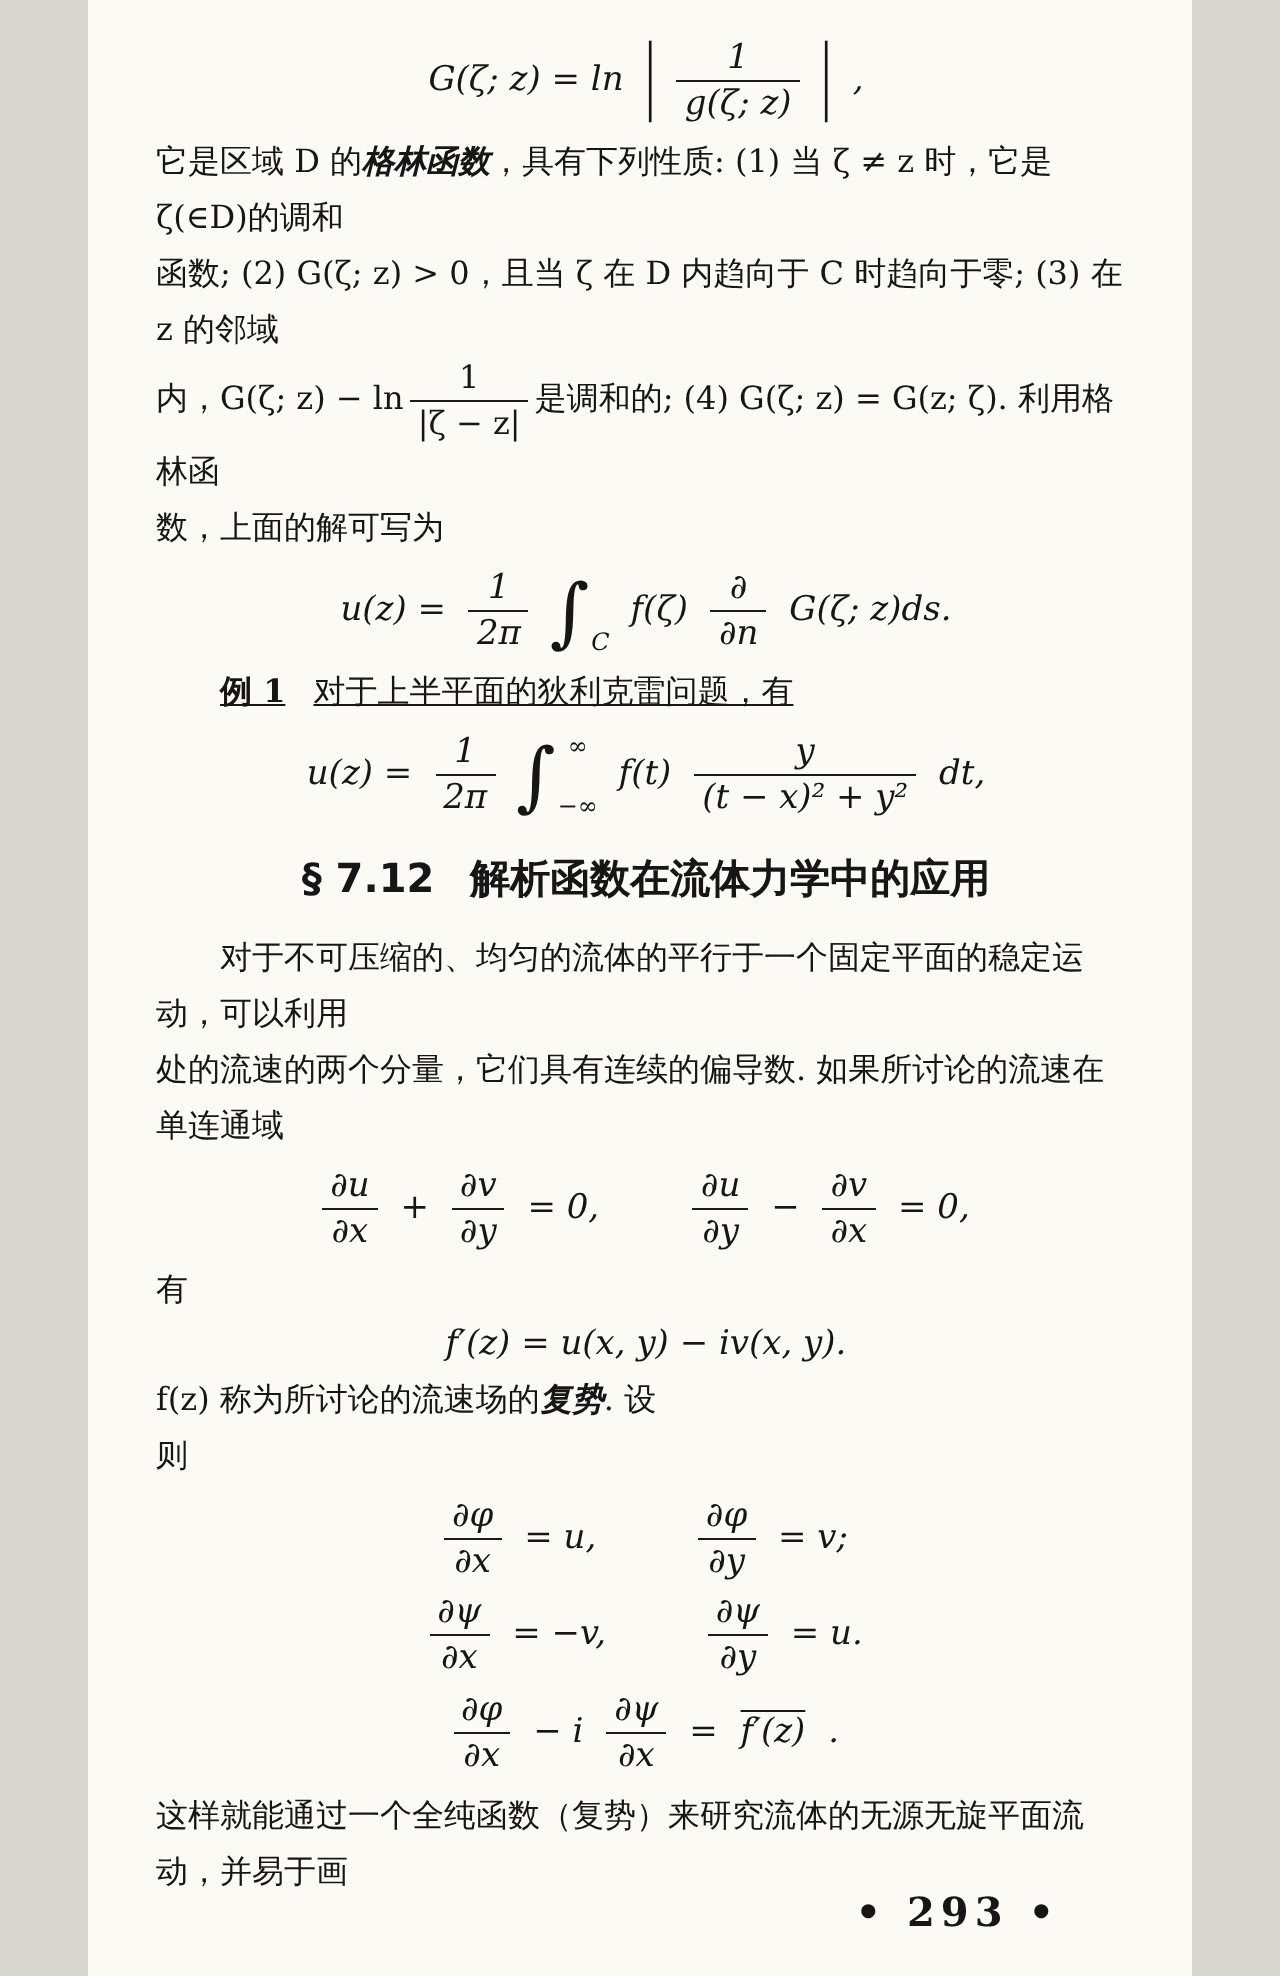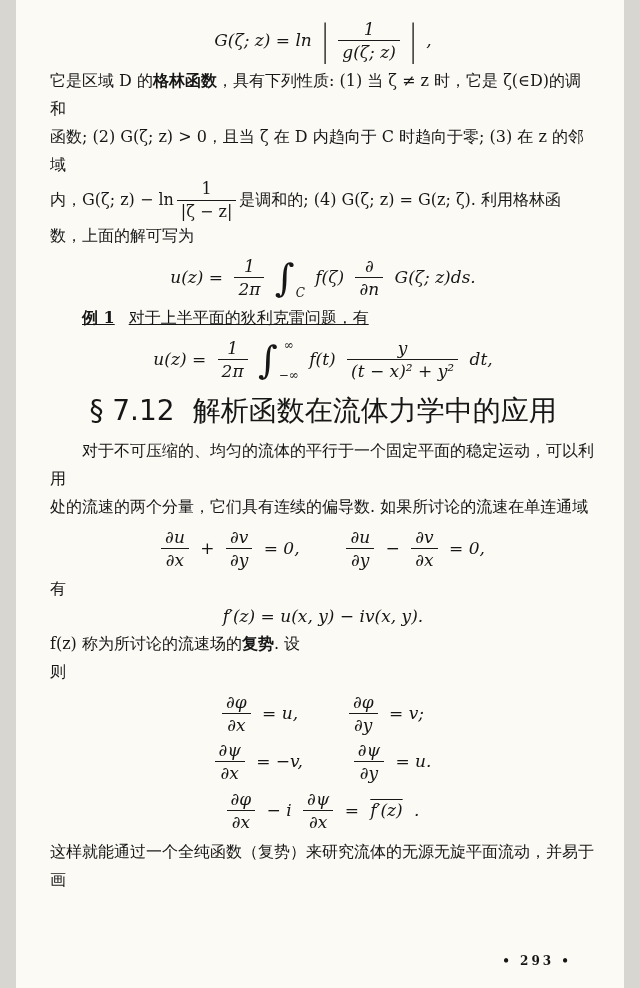--- a/index.html
+++ b/index.html
@@ -1,25 +1,25 @@
 <!DOCTYPE html>
 <html><head>
 <meta charset="utf-8">
 <style>
   html,body { margin:0; padding:0; background:#d8d6d0; }
   .page {
-    position:relative; width:608px; height:988px; margin:0 auto;
+    position:relative; width:552px; height:988px; margin:0 auto;
     background:#fbfaf5; overflow:hidden; color:#161616;
     font-family:"DejaVu Serif","Liberation Serif",serif;
   }
   .content { position:absolute; inset:0; padding:14px 28px 0 34px;
     font-size:16px; line-height:28px; }
   .tline { display:block; }
   .ind { text-indent:32px; }
-  .b { font-weight:bold; }
+  .b { font-weight:bold;font-style:italic; }
   .ex-label { font-weight:bold; margin-right:14px; }
   .ex { padding-left:32px;text-decoration:underline; }
 
   
   .formula { text-align:center; font-style:italic; font-size:17px;
     margin:5px 0; line-height:1; }
   .formula > * { vertical-align:middle; }
   .formula .seg { margin:0 3px; display:inline-block; }
 
   .frac { display:inline-block; vertical-align:middle; text-align:center;
@@ -34,31 +34,31 @@
   .intwrap { display:inline-flex; align-items:center; margin:0 2px; }
   .int { font-size:38px; line-height:38px; }
   .ilim { display:inline-flex; flex-direction:column;
     justify-content:space-between; height:42px; font-size:12px;
     line-height:12px; margin-left:1px; }
   .ilim .isup { display:block; min-height:12px; }
   .ilim .isub { display:block; margin-top:auto; }
 
   .conj { text-decoration:overline; }
 
-  .heading { text-align:center; font-weight:normal; font-size:28px;
+  .heading { text-align:center; font-weight:bold; font-size:20px;
     line-height:30px; margin:15px 0 11px;
     font-family:"DejaVu Sans","Liberation Sans",sans-serif; }
   .heading .hnum { margin-right:18px; }
 
   .gap-s { margin-top:6px; }
   .cr-gap { display:inline-block; width:30px; }
   .eq-gap { display:inline-block; width:34px; }
 
-  .pageno { position:absolute; right:52px; bottom:20px; font-weight:bold;
-    font-size:12px; letter-spacing:3px; }
+  .pageno { position:absolute; right:66px; bottom:20px; font-weight:bold;
+    font-size:20px; letter-spacing:3px; }
 </style>
 </head>
 <body>
 
 <div class="page">
   <div class="content">
 
     <div class="formula">
       <span class="seg">G(ζ; z) = ln</span>
       <span class="tallbar">|</span>

